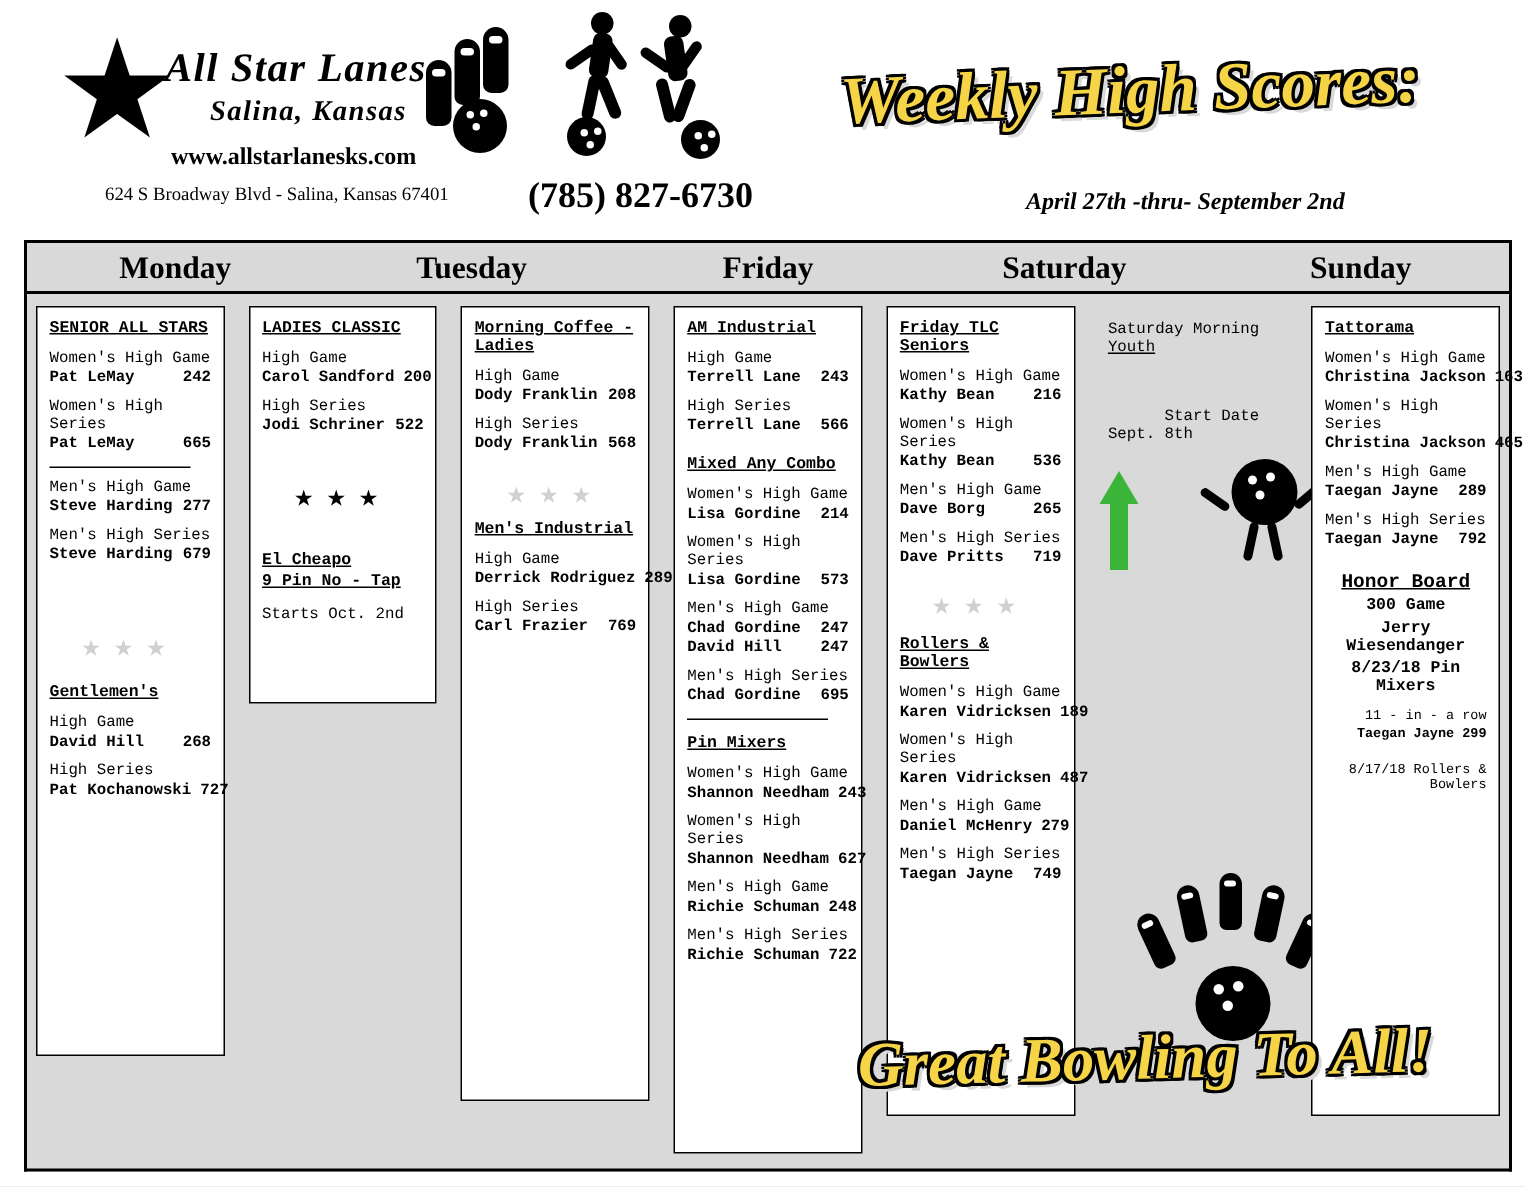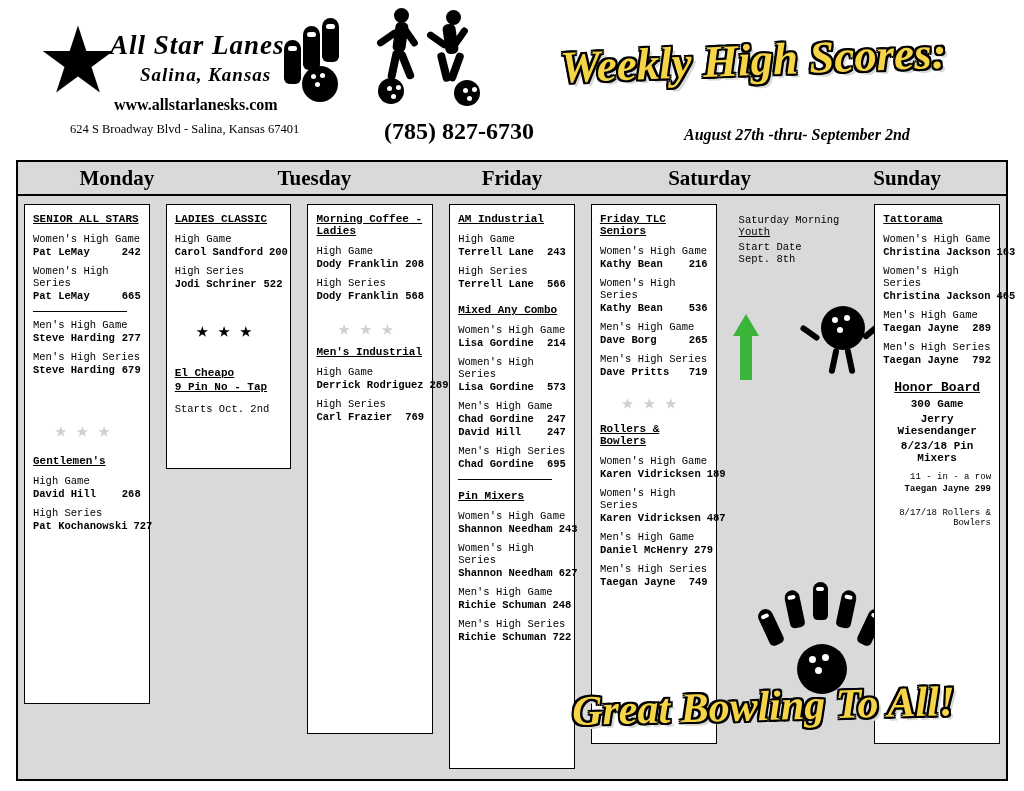--- a/index.html
+++ b/index.html
@@ -68,21 +68,21 @@
   }
 
   .bowlers { position:absolute; left:372px; top:8px; width:120px; height:110px; }
   .bw { position:absolute; }
   .bw .head { width:15px;height:15px;border-radius:50%;background:#000;position:absolute;}
   .bw .torso{ width:13px;height:30px;background:#000;position:absolute;border-radius:5px;}
   .bw .leg  { width:8px;height:30px;background:#000;position:absolute;border-radius:4px;}
   .bw .arm  { width:7px;height:24px;background:#000;position:absolute;border-radius:4px;}
 
   .phone {
-    position:absolute; left:384px; top:118px;
+    position:absolute; left:352px; top:118px;
     font-family:"Liberation Serif", serif;
     font-size:24px; font-weight:bold;
   }
 
   .whs {
     position:absolute; left:560px; top:34px;
     font-family:"Liberation Serif", serif;
     font-style:italic; font-weight:bold;
     font-size:45px;
     color:#f5d547;
@@ -228,21 +228,21 @@
         <div class="arm" style="left:10px; top:20px; transform:rotate(-55deg);"></div>
         <div class="arm" style="left:32px; top:18px; transform:rotate(35deg);"></div>
         <div class="leg" style="left:16px; top:44px; transform:rotate(-14deg);"></div>
         <div class="leg" style="left:28px; top:44px; transform:rotate(20deg);"></div>
         <div class="ball" style="left:30px; top:72px; width:26px; height:26px;"></div>
       </div>
     </div>
 
     <div class="phone">(785) 827-6730</div>
     <div class="whs">Weekly High Scores:</div>
-    <div class="daterange">August 27th  -thru- September 2nd</div>
+    <div class="daterange">April 27th  -thru- September 2nd</div>
   </div>
 
   <div class="daybar">
     <div>Monday</div>
     <div>Tuesday</div>
     <div>Friday</div>
     <div>Saturday</div>
     <div>Sunday</div>
   </div>
 
@@ -487,21 +487,21 @@
           <span class="nm">Taegan Jayne</span>
           <span class="sc">749</span>
         </div>
       </div>
     </div>
 
     <div class="col">
       <div style="position:absolute; left:14px; top:18px; font-size:10.5px;">
         <div>Saturday Morning</div>
         <div class="u">Youth</div>
-        <div style="margin-top:3px;">Start Date</div>
+        <div style="margin-top:34px;text-align:right;">Start Date</div>
         <div>Sept. 8th</div>
       </div>
 
       <div class="arrow">
         <div class="head"></div>
           <div class="shaft"></div>
       </div>
 
       <div class="mascot">
         <div class="m-ball"></div>

